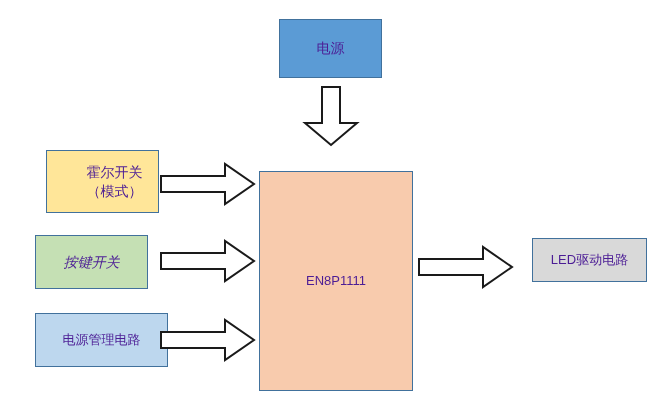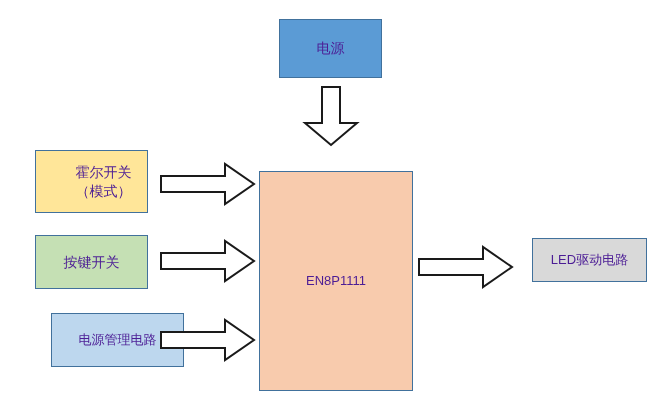--- a/index.html
+++ b/index.html
@@ -81,30 +81,30 @@
 </style>
 </head>
 <body>
 
 <div id="canvas" style="background: rgb(255, 255, 255); width: 663px; height: 407px;">
 
   <div class="node" id="node-power" style="left: 279px; top: 19px; width: 103px; height: 59px; background: rgb(91, 155, 213); border-color: rgb(65, 113, 156);">
     <span class="node-label">电源</span>
   </div>
 
-  <div class="node" id="node-hall" style="left: 35px; top: 150px; width: 113px; height: 63px; background: rgb(255, 230, 153); border-color: rgb(65, 113, 156); padding-left: 24px;">
+  <div class="node" id="node-hall" style="left: 46px; top: 150px; width: 113px; height: 63px; background: rgb(255, 230, 153); border-color: rgb(65, 113, 156); padding-left: 24px;">
     <span class="node-label">霍尔开关
 （模式）</span>
   </div>
 
-  <div class="node" id="node-key" style="left: 35px; top: 235px; width: 113px; height: 54px; background: rgb(197, 224, 180); border-color: rgb(65, 113, 156);">
+  <div class="node" id="node-key" style="left: 35px; top: 235px; width: 113px; height: 54px; background: rgb(197, 224, 180); border-color: rgb(65, 113, 156); font-style: italic;">
     <span class="node-label">按键开关</span>
   </div>
 
-  <div class="node" id="node-pmu" style="left: 35px; top: 313px; width: 133px; height: 54px; background: rgb(189, 215, 238); border-color: rgb(65, 113, 156); margin-left: 16px;">
+  <div class="node" id="node-pmu" style="left: 35px; top: 313px; width: 133px; height: 54px; background: rgb(189, 215, 238); border-color: rgb(65, 113, 156);">
     <span class="node-label">电源管理电路</span>
   </div>
 
   <div class="node" id="node-mcu" style="left: 259px; top: 152px; width: 154px; height: 220px; background: rgb(248, 203, 173); border-color: rgb(65, 113, 156); margin-top: 19px;">
     <span class="node-label">EN8P1111</span>
   </div>
 
   <div class="node" id="node-led" style="left: 532px; top: 238px; width: 115px; height: 44px; background: rgb(217, 217, 217); border-color: rgb(65, 113, 156);">
     <span class="node-label">LED驱动电路</span>
   </div>

